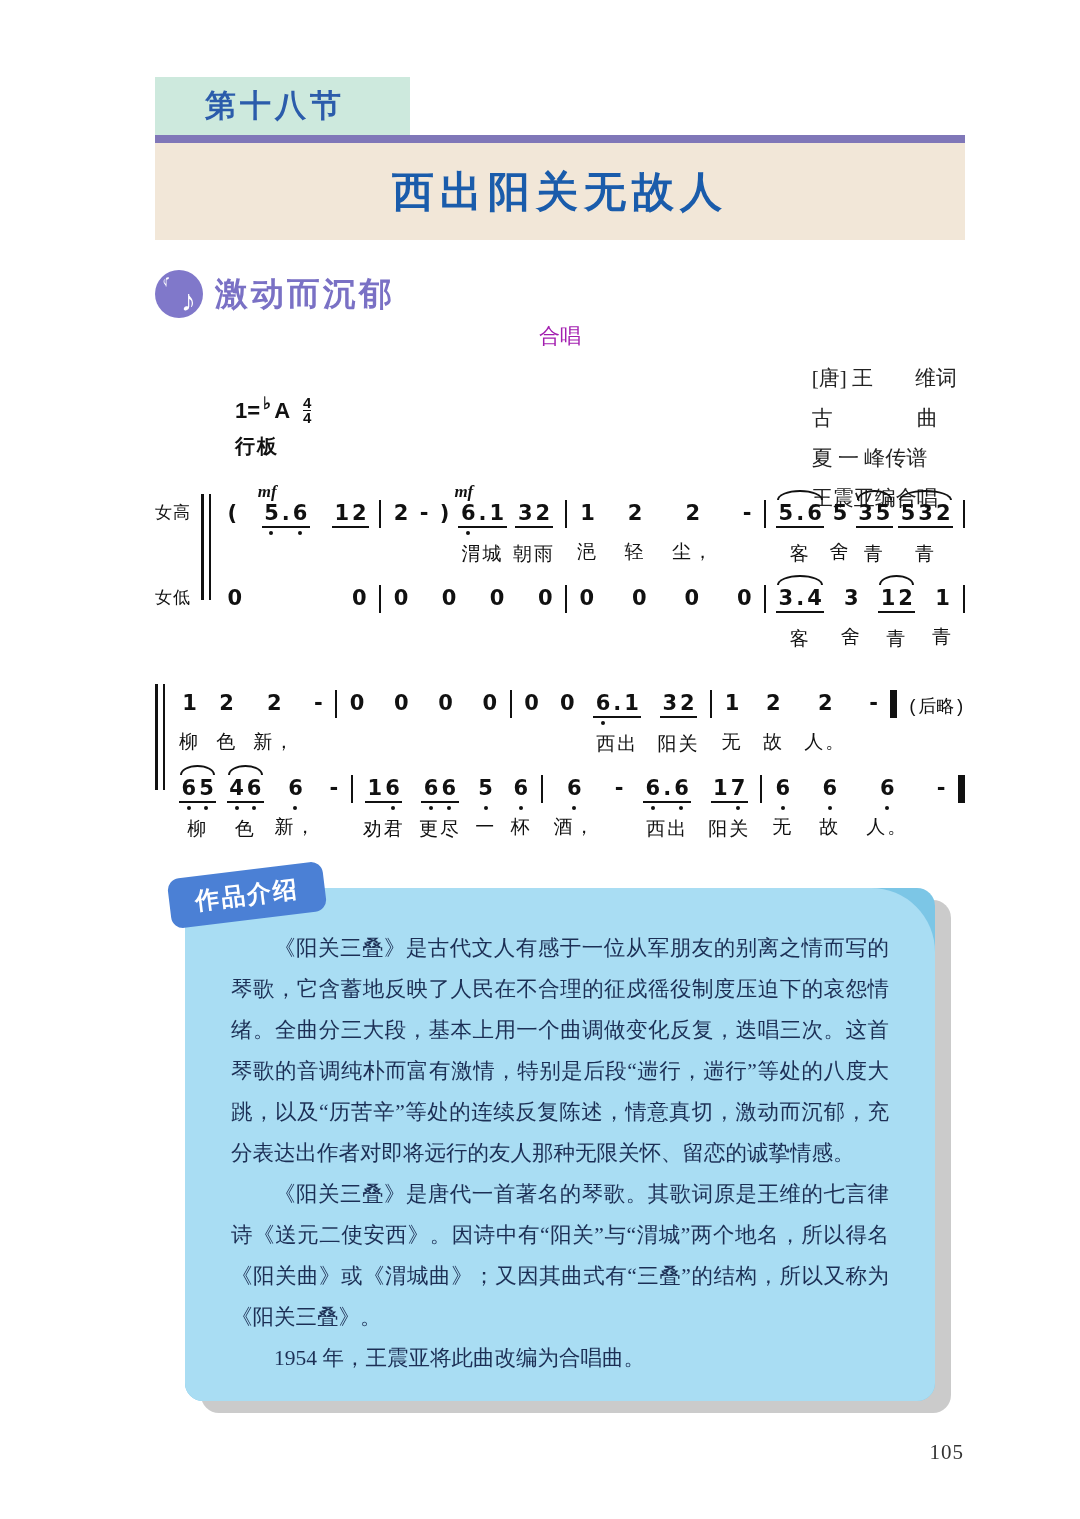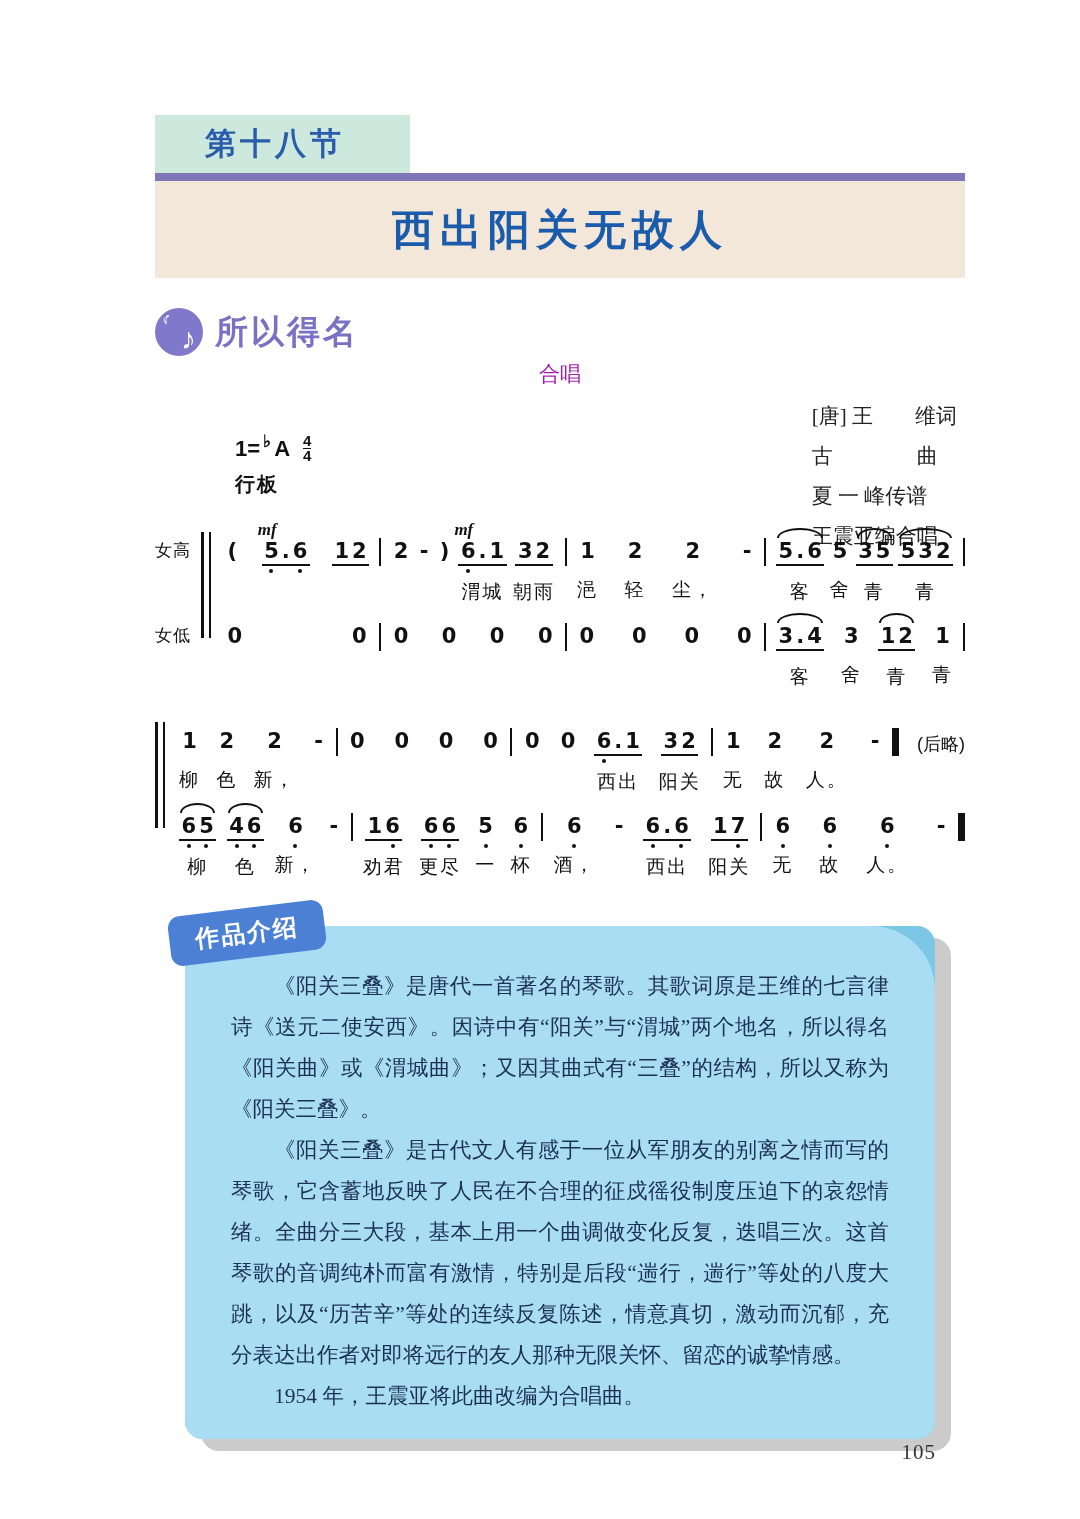--- a/index.html
+++ b/index.html
@@ -1,21 +1,21 @@
 <!DOCTYPE html>
 <html><head>
 <meta charset="utf-8">
 <style>
   html,body{margin:0;padding:0;background:#ffffff;}
   .page{position:relative;width:1080px;height:1519px;background:#ffffff;overflow:hidden;
         font-family:"Liberation Sans",sans-serif;color:#111;}
   .content{width:810px;margin-left:155px;}
 
   
-  .section-header{padding-top:115px;}
+  .section-header{padding-top:77px;}
   .section-tab{width:255px;height:58px;background:#cde9dd;color:#2b5cab;
       font-size:31px;font-weight:bold;letter-spacing:4px;
       display:flex;align-items:center;padding-left:50px;box-sizing:border-box;}
   .purple-rule{height:8px;background:#8077b8;}
   .title-band{height:97px;background:#f2e7d8;display:flex;align-items:center;justify-content:center;}
   .title-band .t{font-size:42px;font-weight:bold;color:#1a5cab;letter-spacing:6px;}
 
   
   .appre{margin-top:28px;display:flex;align-items:center;gap:12px;height:52px;}
   .icon-circle{width:48px;height:48px;border-radius:50%;background:#8078ca;position:relative;flex:0 0 auto;}
@@ -57,33 +57,33 @@
   .m-notes.beam{border-bottom:2px solid #111;}
   .m-notes.slur::before{content:"";position:absolute;left:1px;right:1px;top:-10px;height:8px;
       border:2px solid #111;border-bottom:none;border-radius:50% 50% 0 0 / 100% 100% 0 0;}
   .m-ch{position:relative;padding:0 1.5px;}
   .m-ch.dot::after{content:"";position:absolute;left:50%;transform:translateX(-50%);
       top:calc(100% + 5px);width:4px;height:4px;border-radius:50%;background:#111;}
   .m-ly{margin-top:13px;font-size:19px;color:#111;white-space:nowrap;min-height:24px;
       font-family:"Liberation Serif",serif;letter-spacing:2px;}
   .m-bar{width:2px;background:#111;height:28px;margin-top:16px;flex:0 0 auto;}
   .m-bar-final{width:7px;height:28px;margin-top:16px;border-left:2px solid #111;border-right:5px solid #111;flex:0 0 auto;box-sizing:border-box;}
-  .m-after{font-size:18px;margin-top:20px;margin-left:18px;white-space:nowrap;font-family:Liberation Sans, sans-serif;}
+  .m-after{font-size:18px;margin-top:20px;margin-left:10px;white-space:nowrap;font-family:Liberation Mono, monospace;}
 
   
   .intro-wrap{position:relative;margin-top:46px;margin-left:30px;width:750px;}
   .intro-tab{position:absolute;top:-18px;left:-16px;transform:rotate(-7deg);background:#4b80d5;color:#fff;
       padding:9px 26px;border-radius:12px;font-size:24px;font-weight:bold;letter-spacing:2px;z-index:3;}
   .intro-outer{background:#7cc6e6;border-radius:18px;box-shadow:16px 12px 0 0 #cbcbcb;}
   .intro-box{background:#a9ddf3;border-radius:18px 64px 18px 18px;padding:40px 46px 22px;box-sizing:border-box;}
   .intro-box p{margin:0;font-size:21.5px;line-height:41px;color:#1c2f55;text-indent:2em;
       font-family:"Liberation Serif",serif;text-align:justify;}
 
   
-  .pagenum{position:absolute;top:1440px;right:144px;font-size:21px;color:#333;
+  .pagenum{position:absolute;top:1440px;right:116px;font-size:21px;color:#333;
       font-family:"Liberation Serif",serif;letter-spacing:1px;}
 </style>
 </head>
 <body>
 
 <div class="page">
   <div class="content">
 
     <div class="section-header">
       <div class="section-tab">
@@ -93,21 +93,21 @@
       <div class="title-band">
         <span class="t">西出阳关无故人</span>
       </div>
     </div>
 
     <div class="appre">
       <div class="icon-circle">
         <span class="n1">♪</span>
         <span class="n2">♪</span>
       </div>
-      <span class="lbl">所以得名</span>
+      <span class="lbl">激动而沉郁</span>
     </div>
 
     <div class="song-head">
       <div class="chorus">合唱</div>
       <div class="credits">
         <div>[唐] 王　　维词</div>
         <div>古　　　　曲</div>
         <div>夏 一 峰传谱</div>
         <div>王震亚编合唱</div>
       </div>
@@ -595,22 +595,22 @@
               <div class="m-bar-final"></div>
             </div>
           </div>
         </div>
       </div>
 
     <div class="intro-wrap">
       <div class="intro-tab">作品介绍</div>
       <div class="intro-outer">
         <div class="intro-box">
+          <p>《阳关三叠》是古代文人有感于一位从军朋友的别离之情而写的琴歌，它含蓄地反映了人民在不合理的征戍徭役制度压迫下的哀怨情绪。全曲分三大段，基本上用一个曲调做变化反复，迭唱三次。这首琴歌的音调纯朴而富有激情，特别是后段“遄行，遄行”等处的八度大跳，以及“历苦辛”等处的连续反复陈述，情意真切，激动而沉郁，充分表达出作者对即将远行的友人那种无限关怀、留恋的诚挚情感。</p>
           <p>《阳关三叠》是唐代一首著名的琴歌。其歌词原是王维的七言律诗《送元二使安西》。因诗中有“阳关”与“渭城”两个地名，所以得名《阳关曲》或《渭城曲》；又因其曲式有“三叠”的结构，所以又称为《阳关三叠》。</p>
-          <p>《阳关三叠》是古代文人有感于一位从军朋友的别离之情而写的琴歌，它含蓄地反映了人民在不合理的征戍徭役制度压迫下的哀怨情绪。全曲分三大段，基本上用一个曲调做变化反复，迭唱三次。这首琴歌的音调纯朴而富有激情，特别是后段“遄行，遄行”等处的八度大跳，以及“历苦辛”等处的连续反复陈述，情意真切，激动而沉郁，充分表达出作者对即将远行的友人那种无限关怀、留恋的诚挚情感。</p>
           <p>1954 年，王震亚将此曲改编为合唱曲。</p>
         </div>
       </div>
     </div>
 
   </div>
 
   <div class="pagenum">105</div>
 </div>
 

